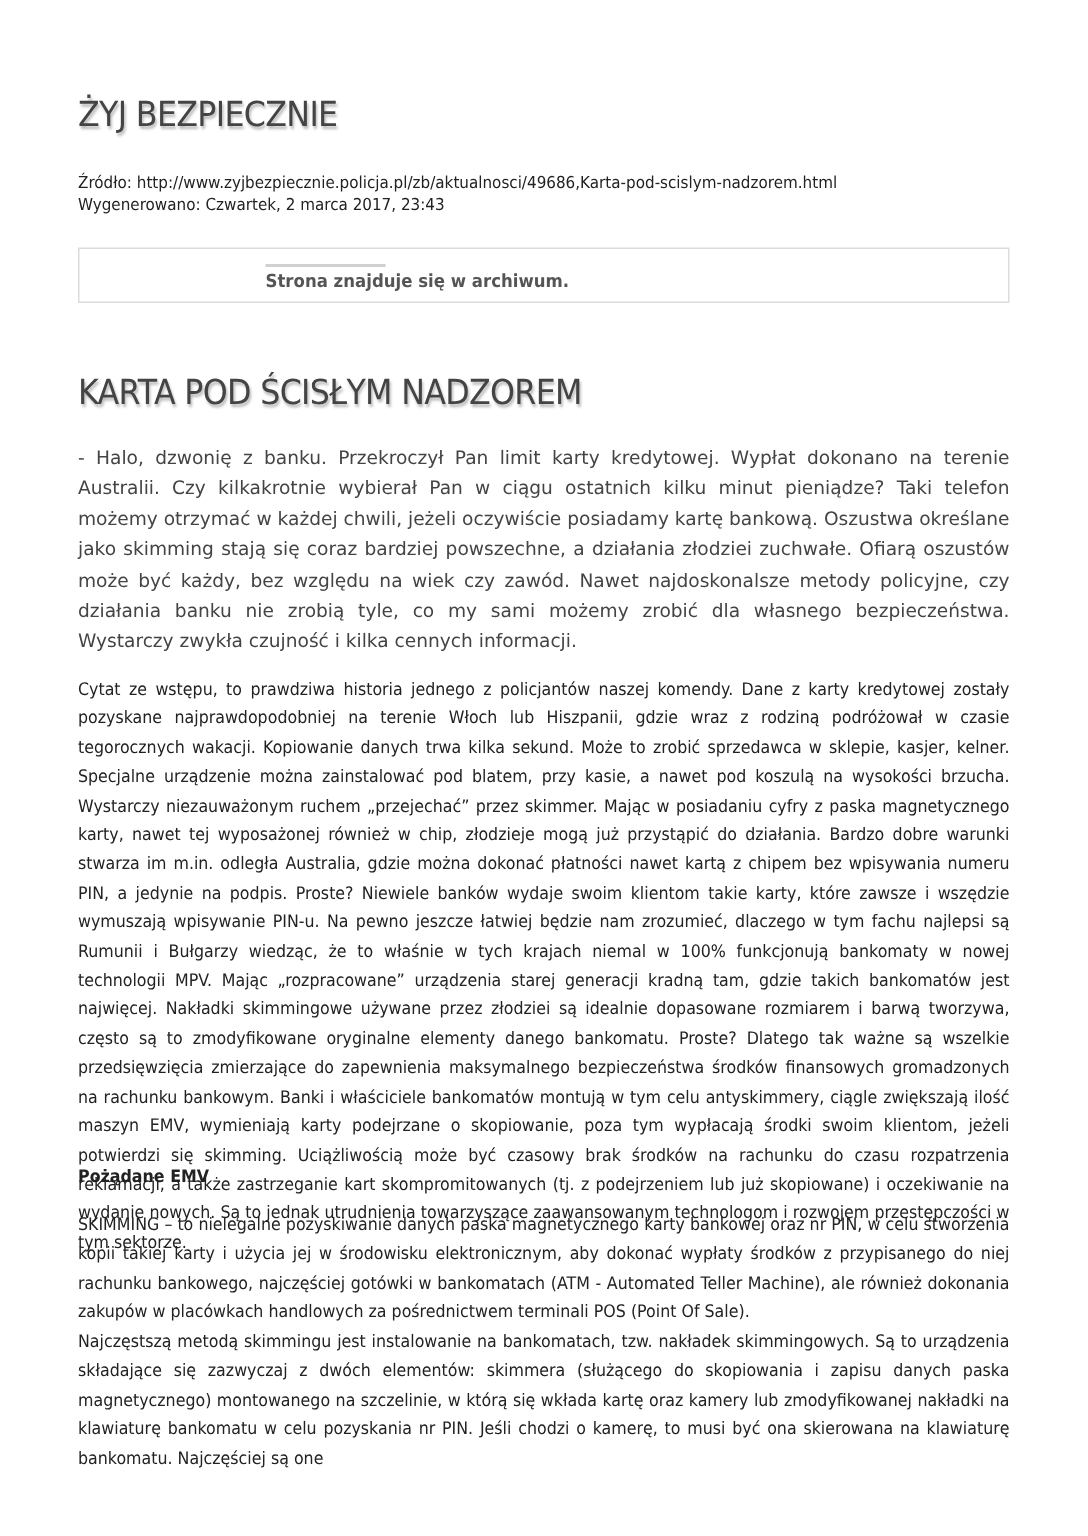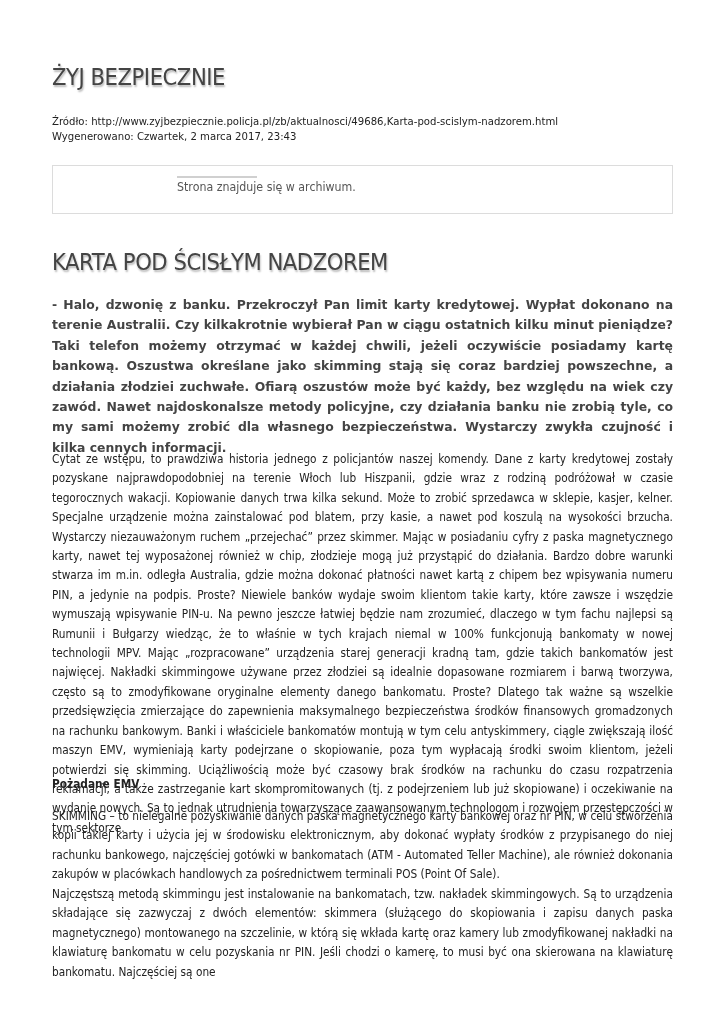--- a/index.html
+++ b/index.html
@@ -44,24 +44,25 @@
       color: #222222;
       transform: scaleX(0.92);
       transform-origin: left;
       white-space: nowrap;
     }
     .archive-box {
       position: absolute;
       top: 165px;
       left: 0;
       width: 619px;
-      height: 49px;
+      height: 37px;
       border: 1px solid #dcdcdc;
       box-sizing: border-box;
       width: 621px;
+      font-weight: bold;
     }
     .archive-rule {
       position: absolute;
       left: 124px;
       top: 10px;
       width: 80px;
       height: 2px;
       background: #d0d0d0;
     }
     .archive-text {
@@ -88,21 +89,21 @@
       transform-origin: left;
       white-space: nowrap;
     }
     .lead {
       position: absolute;
       top: 295px;
       left: 0;
       width: 621px;
       margin: 0;
       font-size: 12.4px;
-      font-weight: bold;
+      font-weight: normal;
       line-height: 20.4px;
       text-align: justify;
       color: #444444;
     }
     .body-text {
       position: absolute;
       left: 0;
       width: 676px;
       margin: 0;
       font-size: 11.5px;

